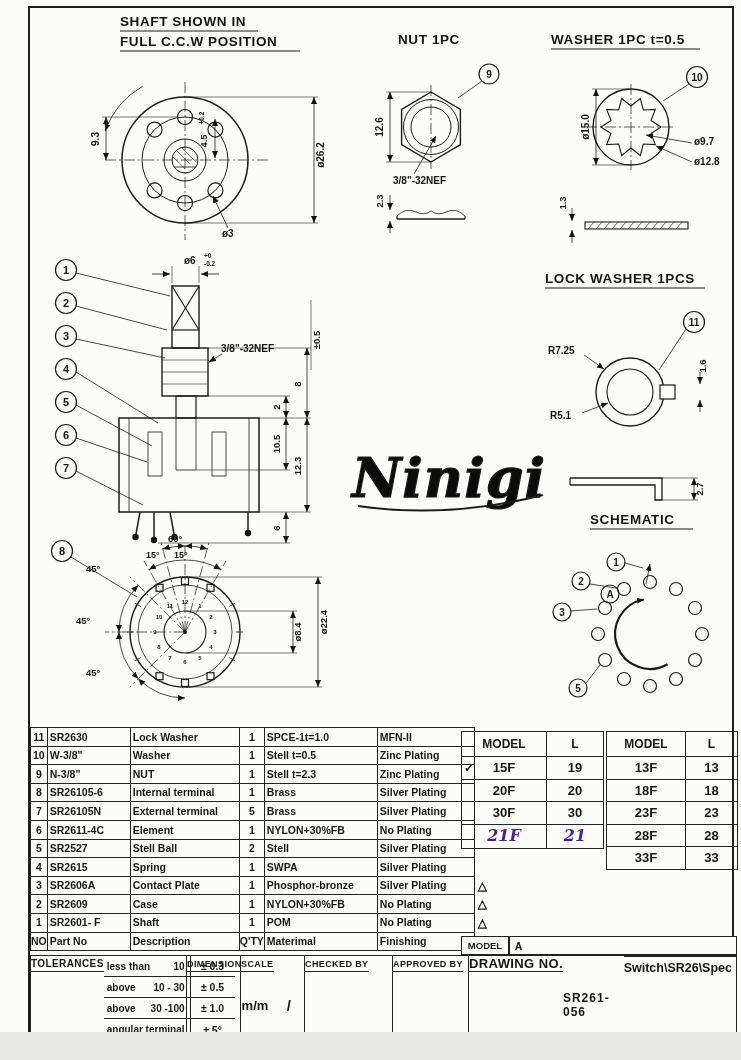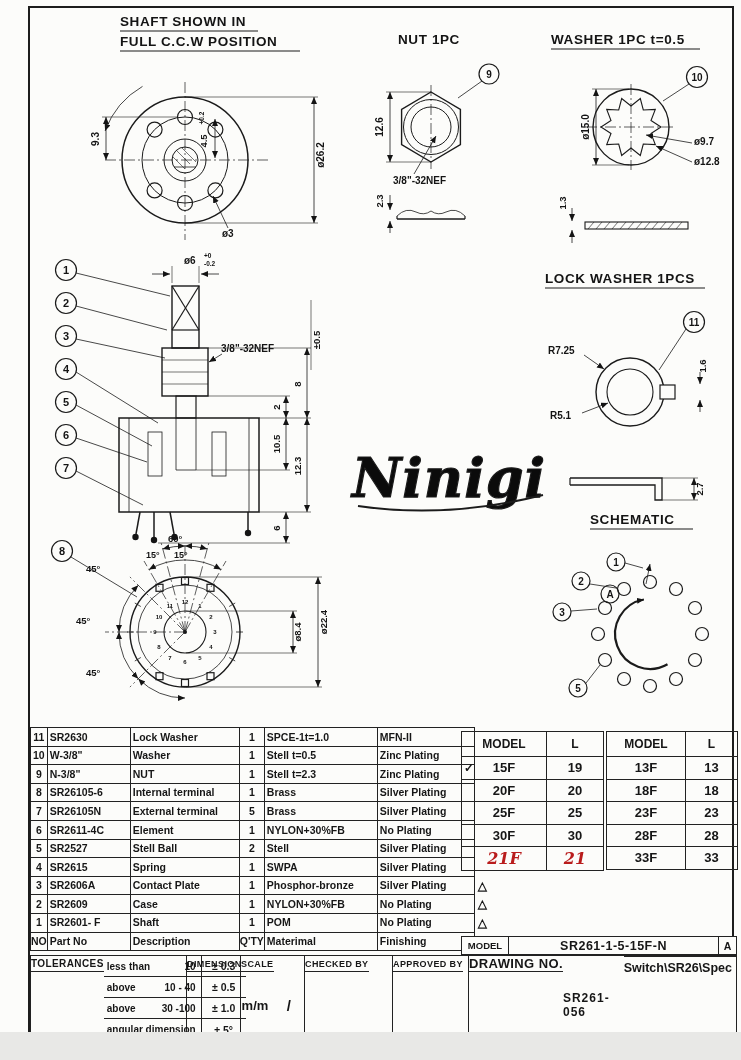--- a/index.html
+++ b/index.html
@@ -30,21 +30,21 @@
   
   .mtab{position:absolute;top:731px;font-weight:700;}
   .mtab th,.mtab td{border:1.3px solid #222;line-height:1;white-space:nowrap;}
   .mtab th{height:22px;font-size:12px;}
   .mtab td{height:19.5px;font-size:13px;text-align:center;}
   .mtab .mc{width:82px;position:relative;}
   .mtab .lc{width:54px;}
   .m-right .mc{width:76px;}
   .m-right .lc{width:49px;}
   .chk{position:absolute;left:2px;top:50%;transform:translateY(-50%);font-size:12px;}
-  .hand td{font-family:"DejaVu Serif",serif;font-style:italic;font-size:16px;height:21px;color:#b91c1c;}
+  .hand td{font-family:"DejaVu Serif",serif;font-style:italic;font-size:16px;height:21px;color:#4c1d95;}
 
   
   .model-row{position:absolute;left:461px;top:936px;width:276px;height:19px;display:flex;border:1.3px solid #222;box-sizing:border-box;font-weight:700;background:#fcfcfa;}
   .mr-label{width:46px;border-right:1.3px solid #222;font-size:9.5px;display:flex;align-items:center;justify-content:center;}
   .mr-value{flex:1;font-size:12.5px;letter-spacing:.5px;display:flex;align-items:center;justify-content:center;}
   .mr-rev{width:17px;border-left:1.3px solid #222;font-size:10.5px;display:flex;align-items:center;justify-content:center;}
 
   
   .tblock{position:absolute;left:30px;top:955px;width:707px;height:100px;display:flex;border:1.8px solid #222;box-sizing:border-box;font-weight:700;background:#fcfcfa;}
   .tb-col{border-right:1.3px solid #222;box-sizing:border-box;display:flex;flex-direction:row;}
@@ -557,24 +557,20 @@
         <tr>
           <td class="mc"><span class="chk">✓</span><span>15F</span></td>
           <td class="lc">19</td>
         </tr>
 
         <tr>
           <td class="mc"><span class="chk"></span><span>20F</span></td>
           <td class="lc">20</td>
         </tr>
 
-        <tr>
-          <td class="mc"><span class="chk"></span><span>25F</span></td>
-          <td class="lc">25</td>
-        </tr>
 
         <tr>
           <td class="mc"><span class="chk"></span><span>30F</span></td>
           <td class="lc">30</td>
         </tr>
 
       </tbody>
     <tbody class="hand">
       <tr>
         <td class="mc">21F</td>
@@ -614,49 +610,48 @@
 
         <tr>
           <td class="mc"><span class="chk"></span><span>33F</span></td>
           <td class="lc">33</td>
         </tr>
       </tbody>
   </table>
 
   <div class="model-row">
     <div class="mr-label">MODEL</div>
-    <div class="mr-value">SR261-1-5-15F-N</div>
     <div class="mr-rev">A</div>
   </div>
 
   <div class="tblock">
     <div class="tb-col w-tol">
       <div class="tb-head" style="font-size:10px">TOLERANCES</div>
       <div>
 
           <div class="tol-row">
             <span class="tol-label">less than</span>
             <span class="tol-range">10</span>
             <span class="tol-val">± 0.3</span>
           </div>
 
           <div class="tol-row">
             <span class="tol-label">above</span>
-            <span class="tol-range">10 - 40</span>
+            <span class="tol-range">10 - 30</span>
             <span class="tol-val">± 0.5</span>
           </div>
 
           <div class="tol-row">
             <span class="tol-label">above</span>
             <span class="tol-range">30 -100</span>
             <span class="tol-val">± 1.0</span>
           </div>
 
           <div class="tol-row">
-            <span class="tol-label">angular dimension</span>
+            <span class="tol-label">angular terminal</span>
             <span class="tol-range"></span>
             <span class="tol-val">± 5°</span>
           </div>
         </div>
     </div>
     <div class="tb-col w-dim">
       <div class="tb-head">DIMENSION</div>
       <div class="tb-body mm">m/m</div>
     </div>
     <div class="tb-col w-scale">

